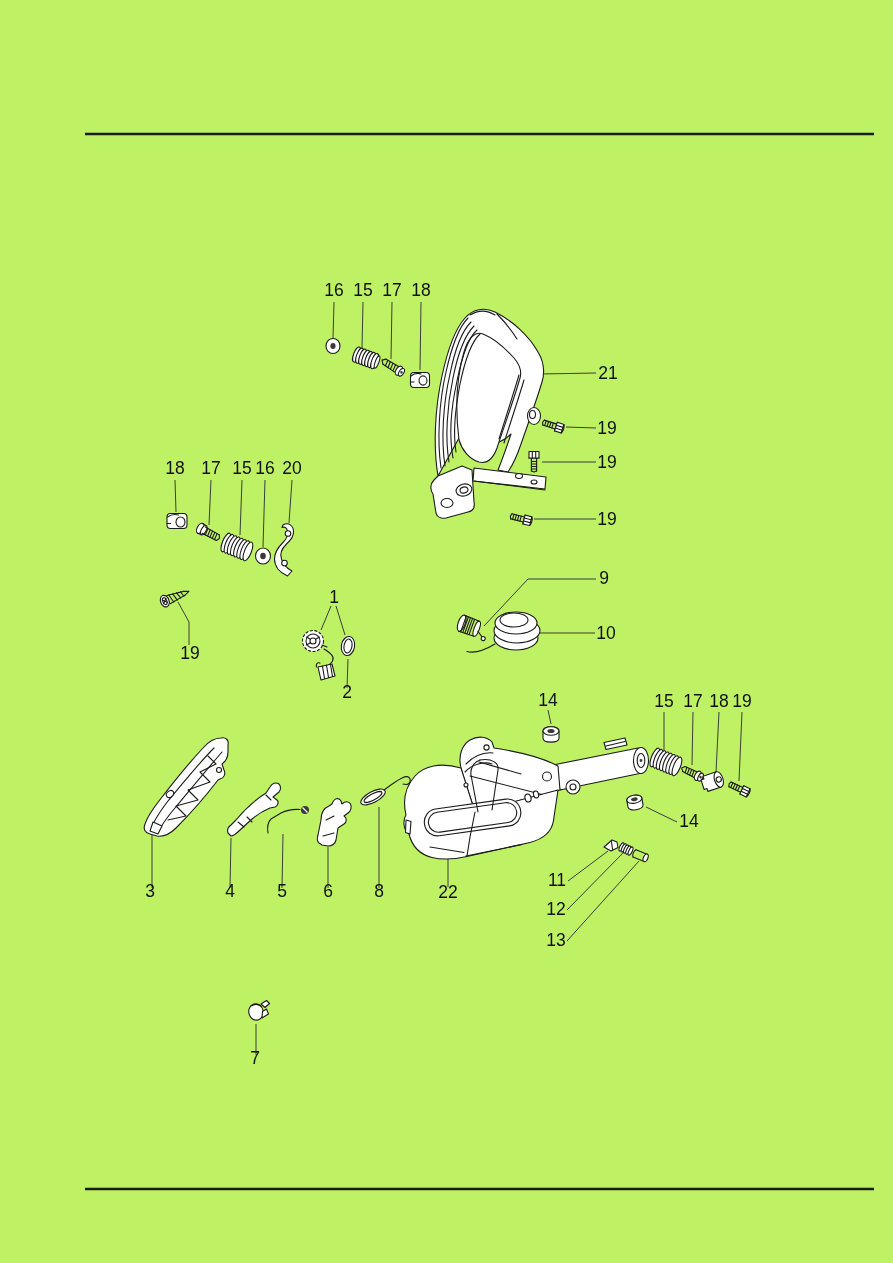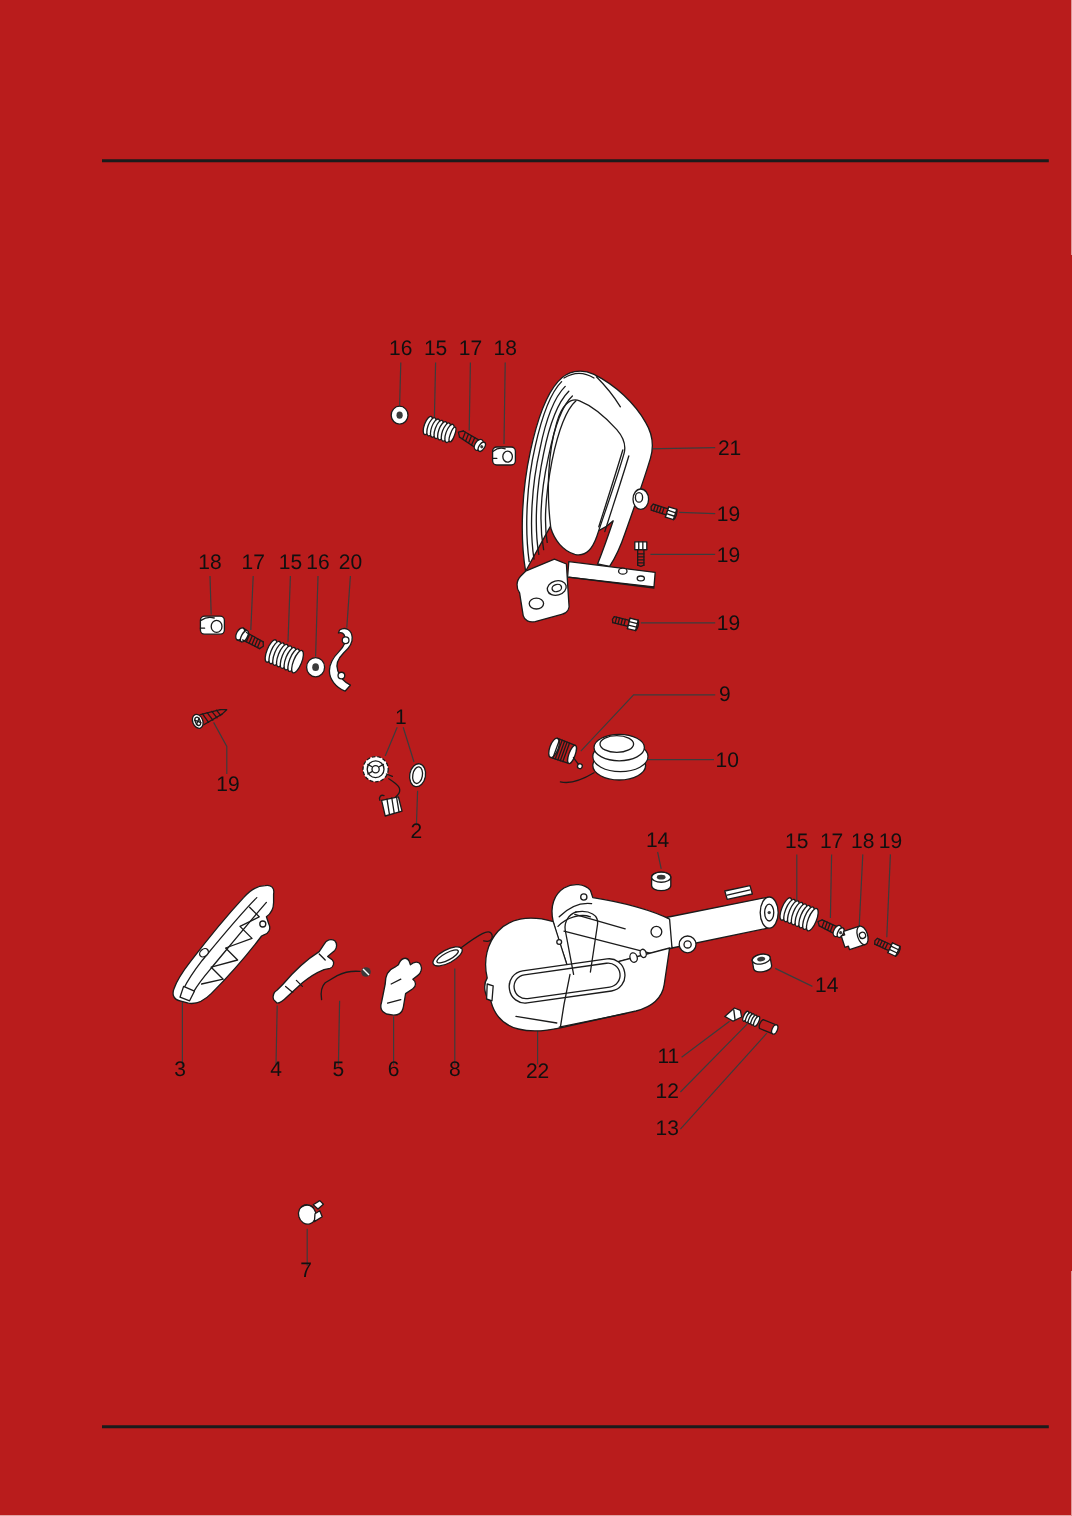--- a/index.html
+++ b/index.html
@@ -1,16 +1,16 @@
 <!DOCTYPE html>
 <html><head>
 <meta charset="utf-8">
 <style>
   html,body{margin:0;padding:0;background:#ffffff;}
-  .page{position:relative;width:893px;height:1263px;background:#b91c1c;overflow:hidden;
+  .page{position:relative;width:893px;height:1263px;background:#bef264;overflow:hidden;
         font-family:"Liberation Sans",sans-serif;}
   svg{position:absolute;left:0;top:0;}
   .ink{stroke:#1b1b1b;stroke-width:1.1;fill:none;stroke-linecap:round;stroke-linejoin:round;}
   .inkf{stroke:#1b1b1b;stroke-width:1.1;fill:#ffffff;stroke-linejoin:round;}
   .dark{fill:#3a3a3a;stroke:none;}
   .leader{stroke:#3c3c3c;stroke-width:1;fill:none;}
   .rule{stroke:#1b1b1b;stroke-width:2.4;}
   .callout{font:17.5px "Liberation Sans",sans-serif;fill:#101010;text-anchor:middle;}
 </style>
 </head>

